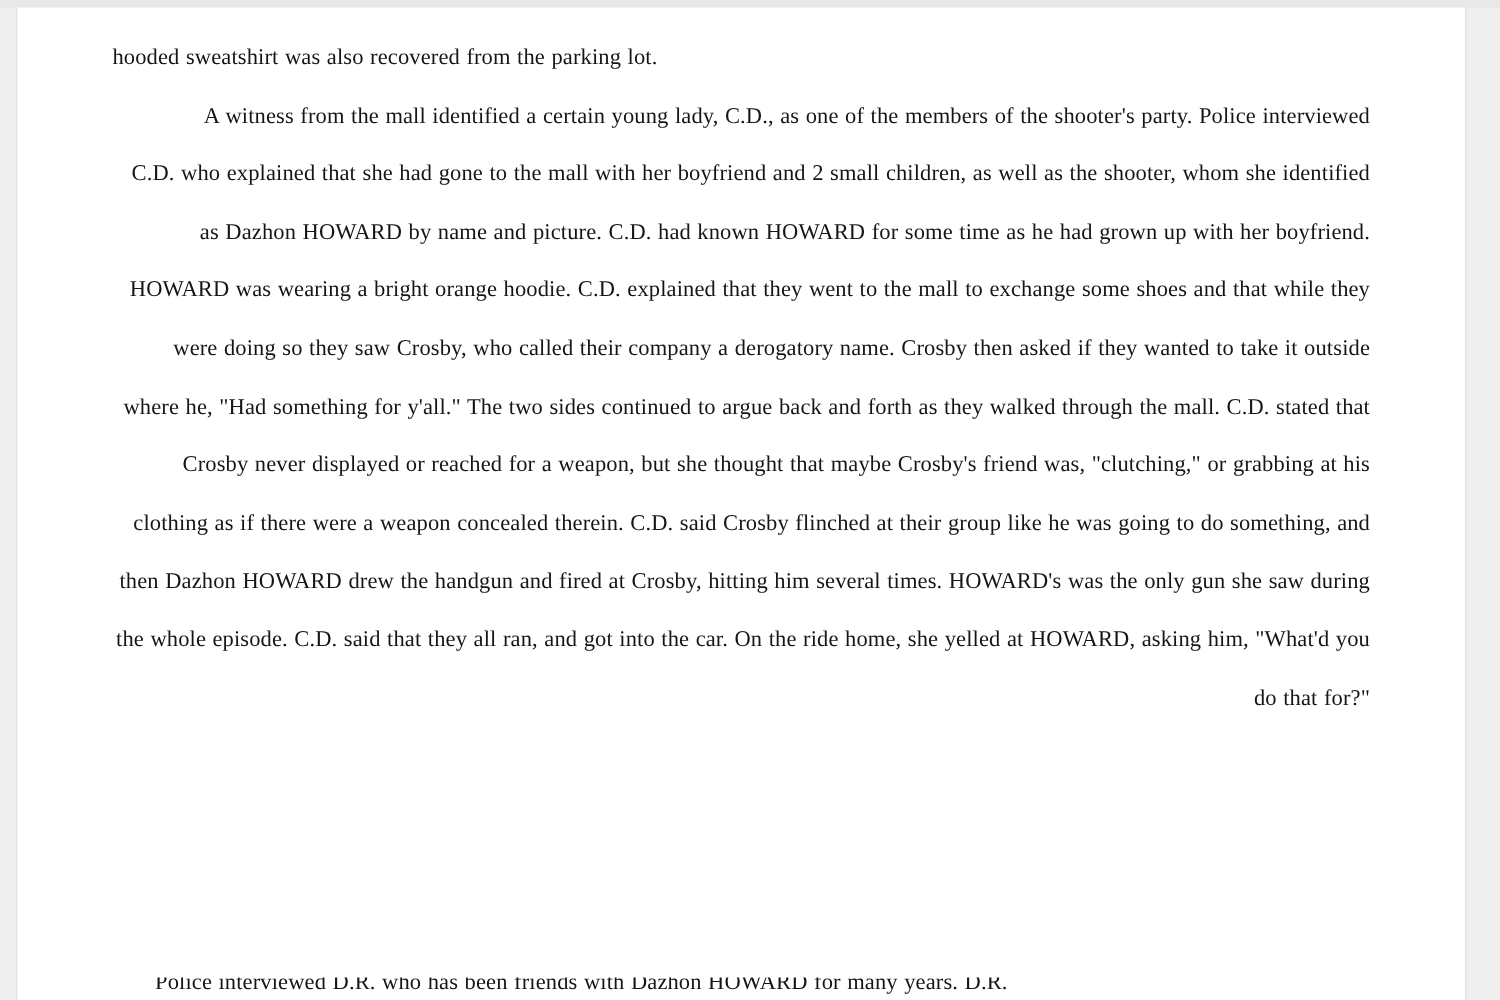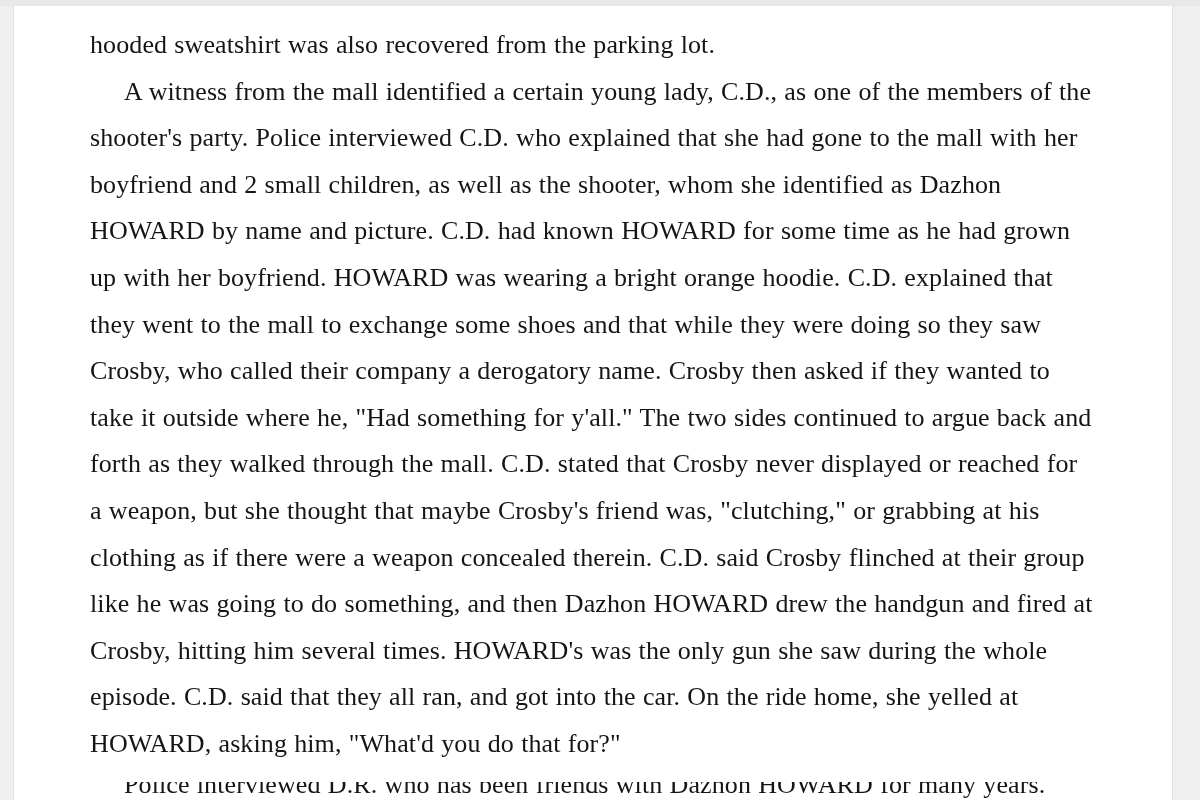--- a/index.html
+++ b/index.html
@@ -30,30 +30,31 @@
     box-shadow: 0 0 0 1px #e2e2e2;
   }
   .page-inner {
     padding: 0 76px 0 76px;
   }
   .doc-body {
     padding-top: 22px;
   }
   .para {
     font-family: "Liberation Serif", serif;
-    font-size: 26px;
+    font-size: 18px;
     line-height: 46.6px;
     color: #151515;
     text-align: left;
     letter-spacing: 0.1px;
     margin: 0;
     word-spacing: 0.6px;
   }
   .para.indent {
     text-indent: 34px;
+    text-align: right;
   }
   .clipped-line {
     position: absolute;
     left: 90px;
     top: 782px;
     width: 1010px;
     height: 26px;
     overflow: hidden;
   }
   .clipped-line .para {

